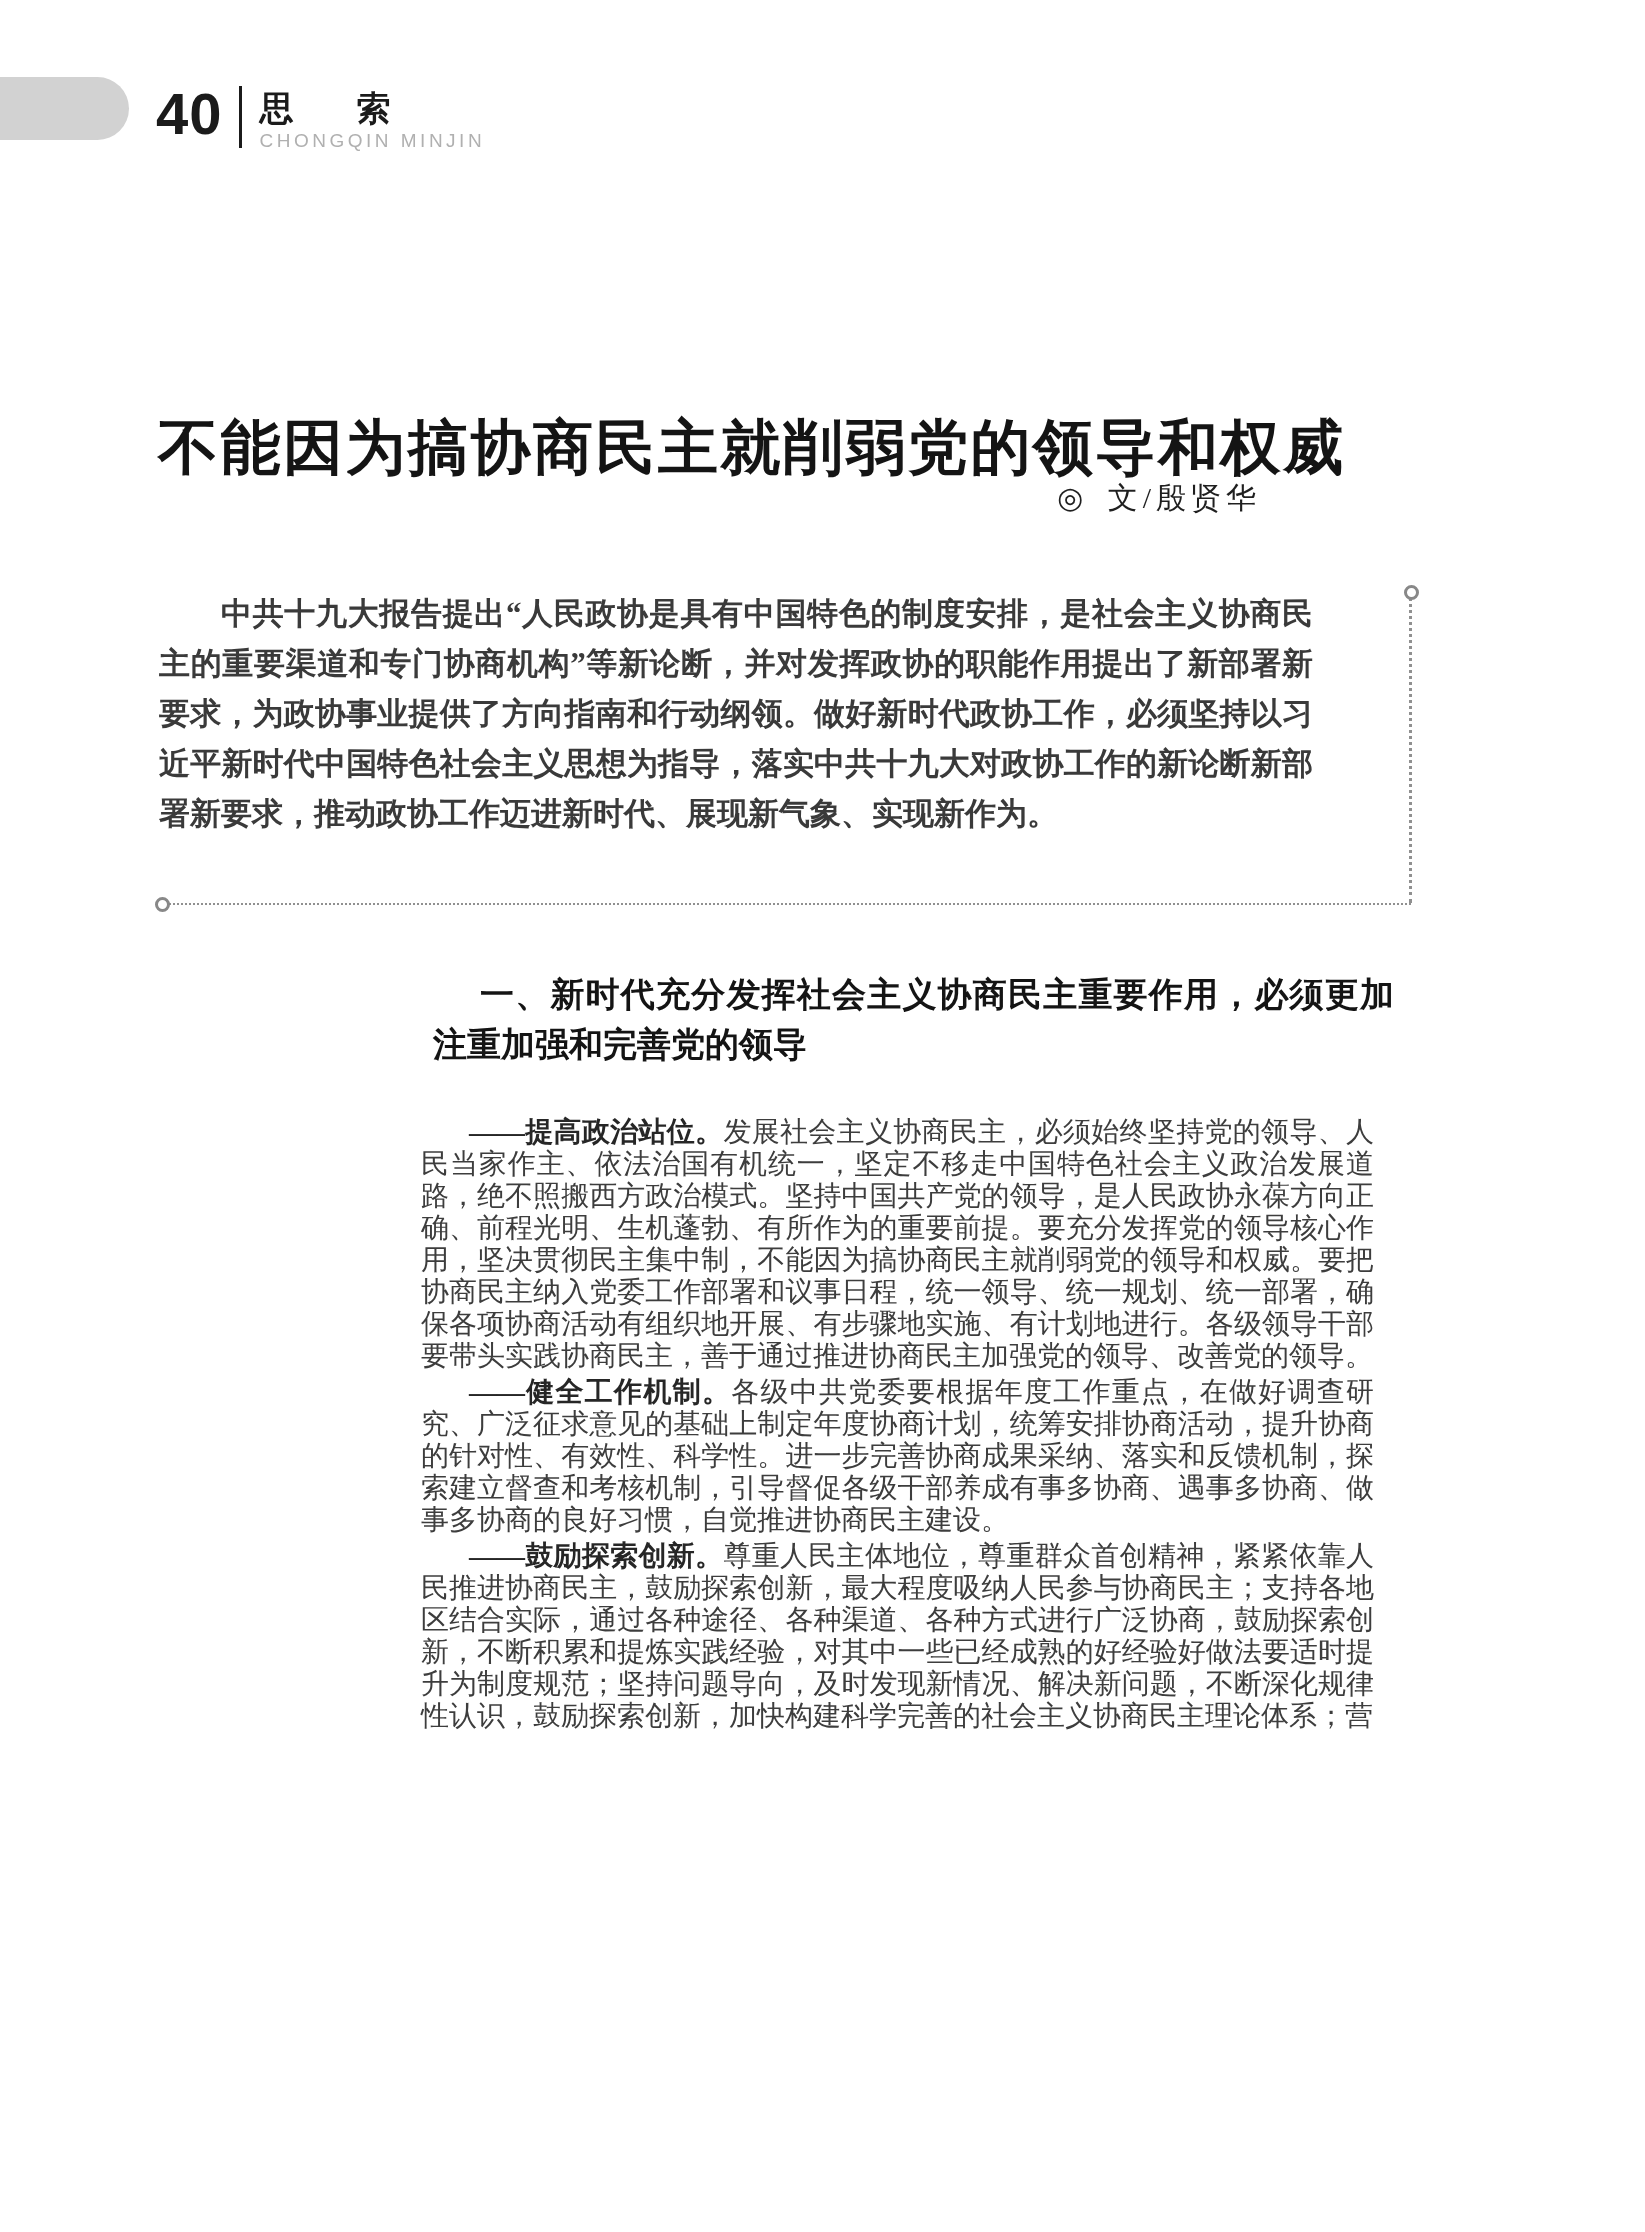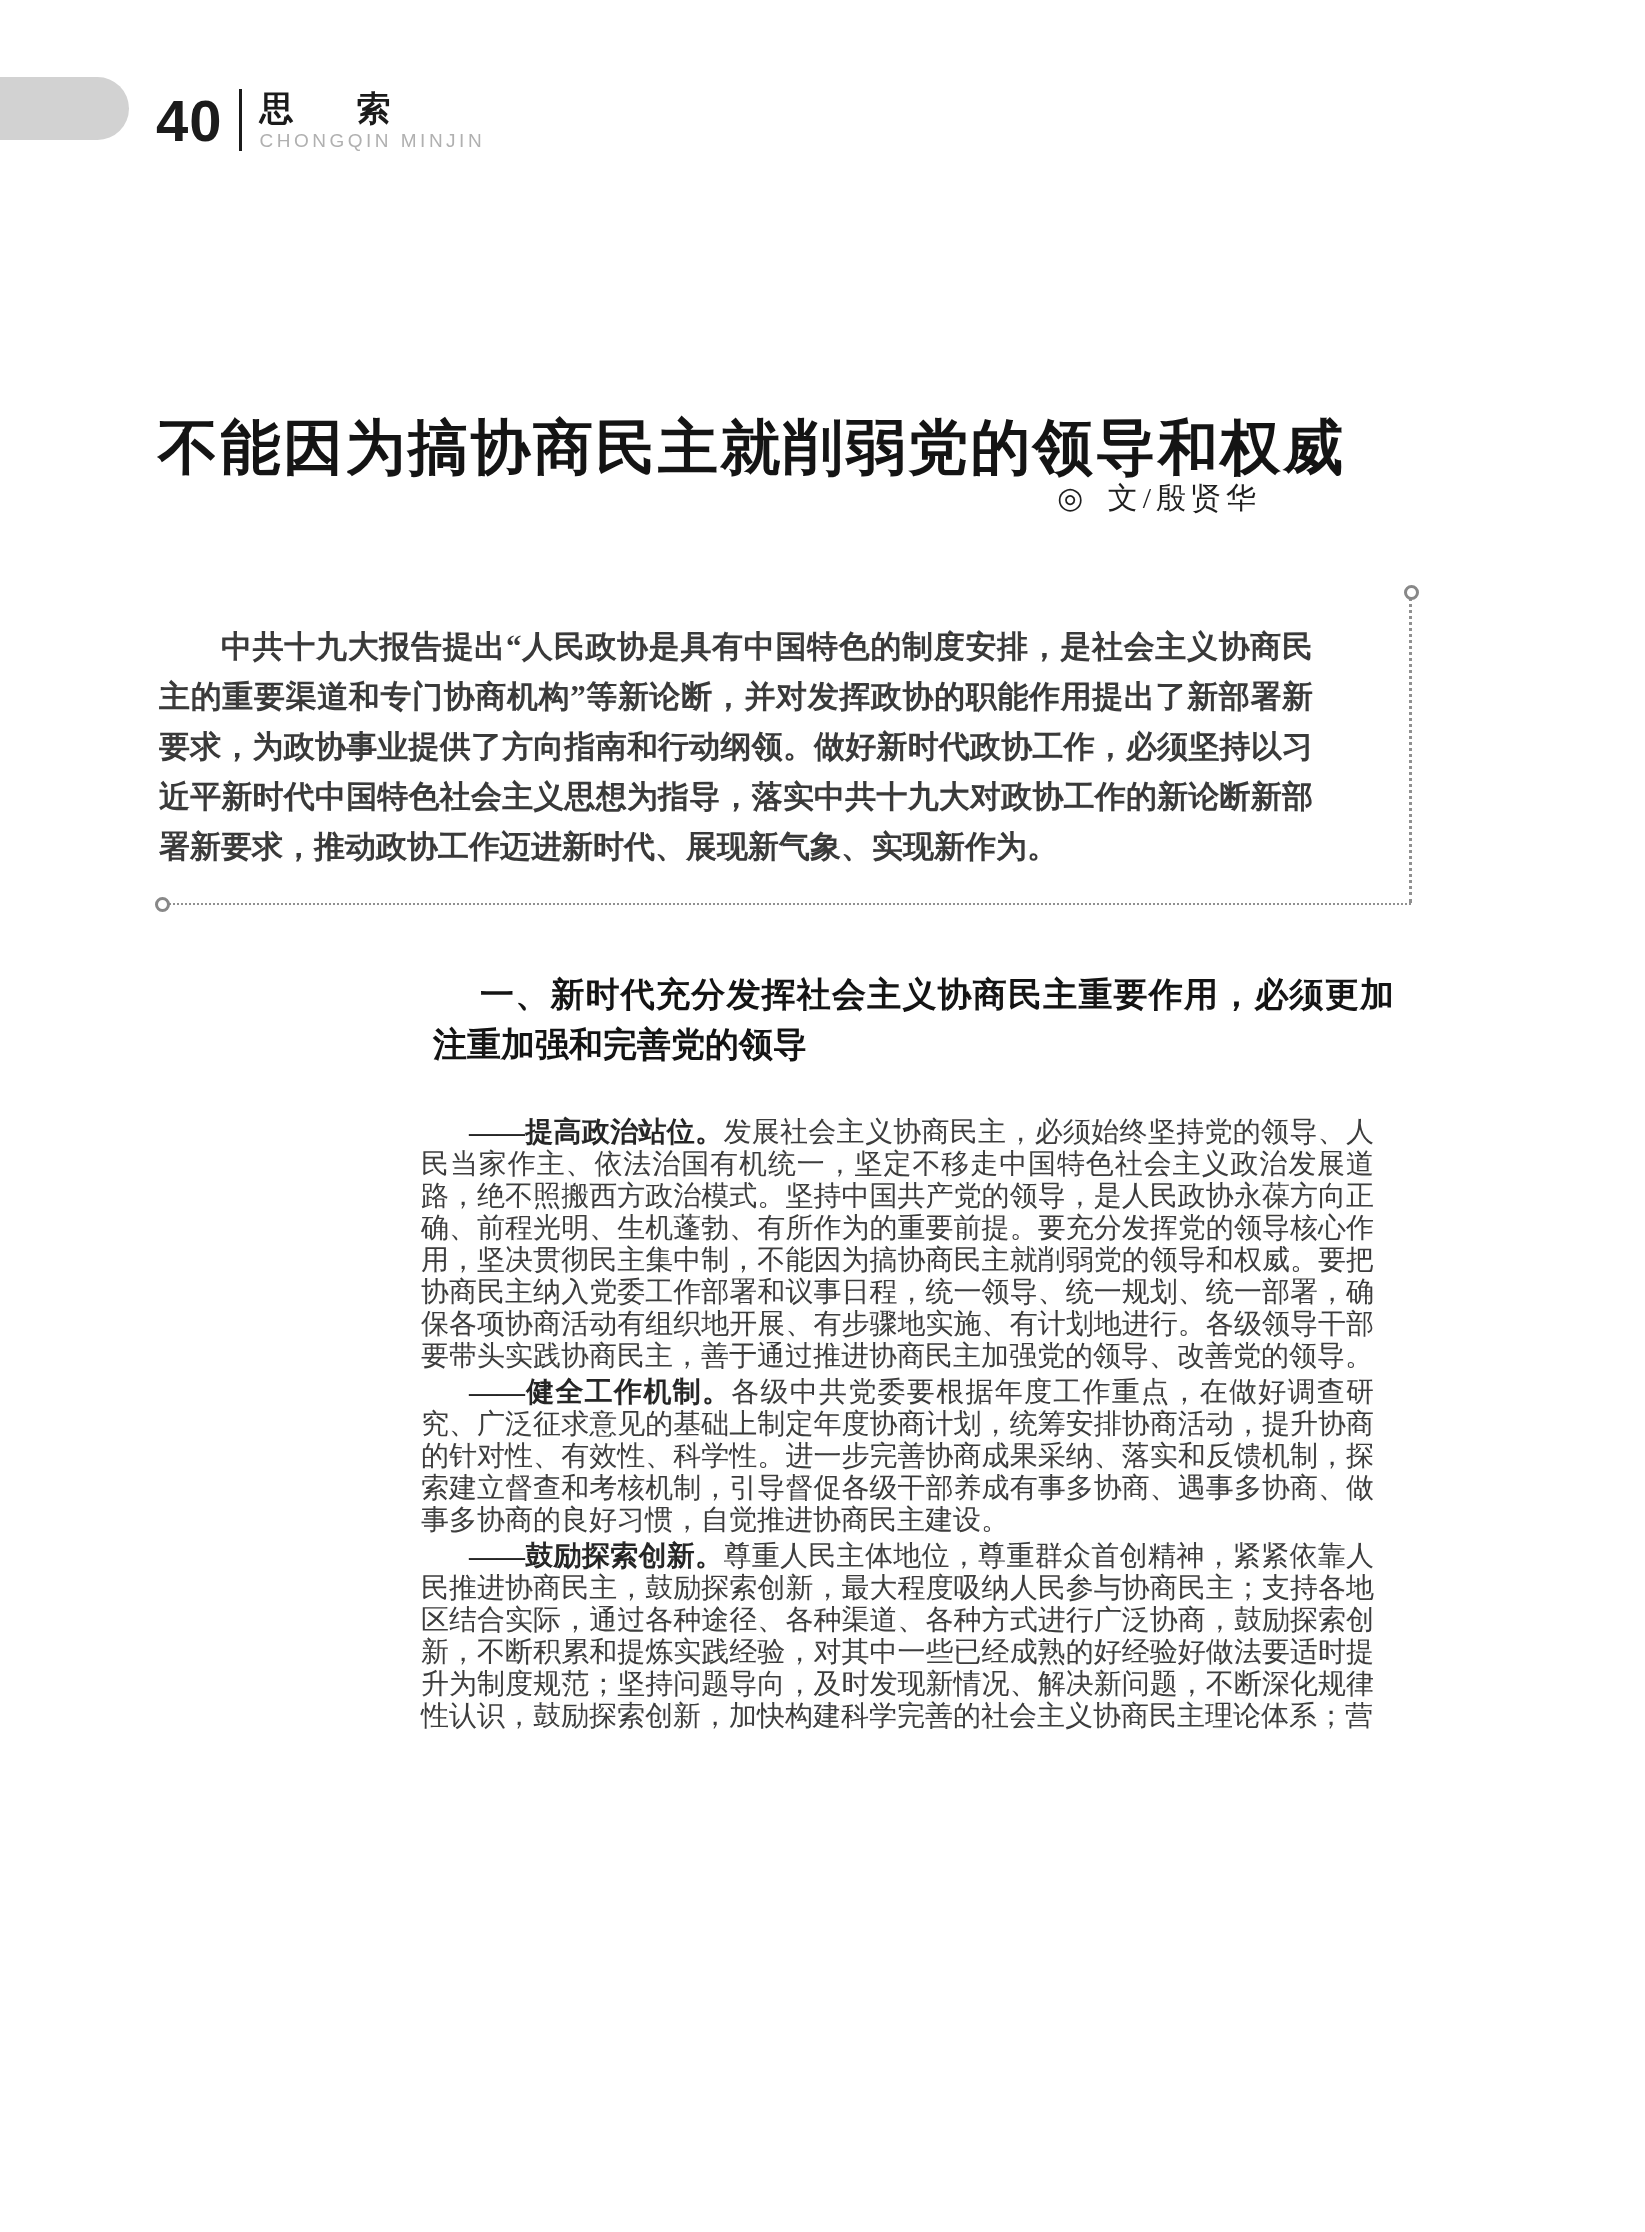--- a/index.html
+++ b/index.html
@@ -18,21 +18,21 @@
     position: absolute;
     left: 0; top: 77px;
     width: 129px; height: 63px;
     background: #d2d2d2;
     border-radius: 0 34px 34px 0;
   }
   .header-block {
     position: absolute;
     left: 156px; top: 84px;
     display: flex;
-    align-items: flex-end;
+    align-items: flex-start;
     font-family: "Liberation Sans", "DejaVu Sans", sans-serif;
   }
   .page-number {
     font-size: 58px;
     line-height: 60px;
     font-weight: 600;
     color: #1b1b1b;
     letter-spacing: 1px;
   }
   .header-divider {
@@ -77,21 +77,21 @@
     font-size: 30px;
     line-height: 36px;
     color: #1f1f1f;
     letter-spacing: 5px;
   }
   .byline .marker { margin-right: 12px; letter-spacing: 0; }
 
   
   .abstract {
     position: absolute;
-    left: 159px; top: 622px;
+    left: 159px; top: 589px;
     width: 1154px;
     font-size: 31px;
     line-height: 50px;
     font-weight: bold;
     color: #3a3a3a;
     text-align: justify;
     text-indent: 62px;
     margin: 0;
   }
 

